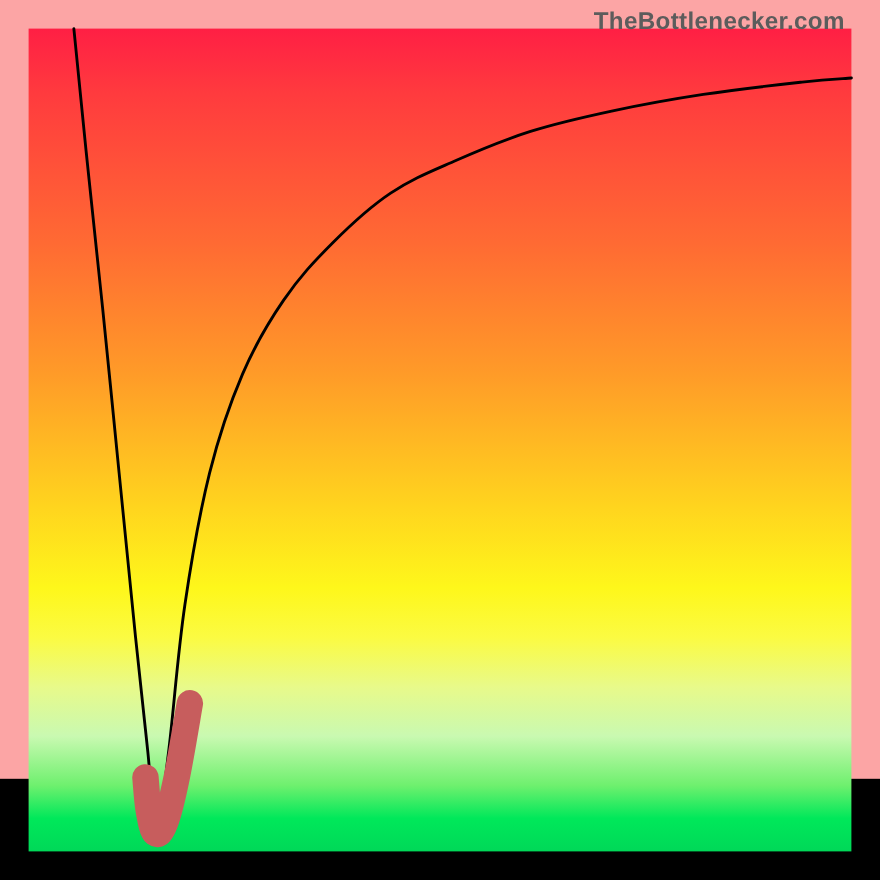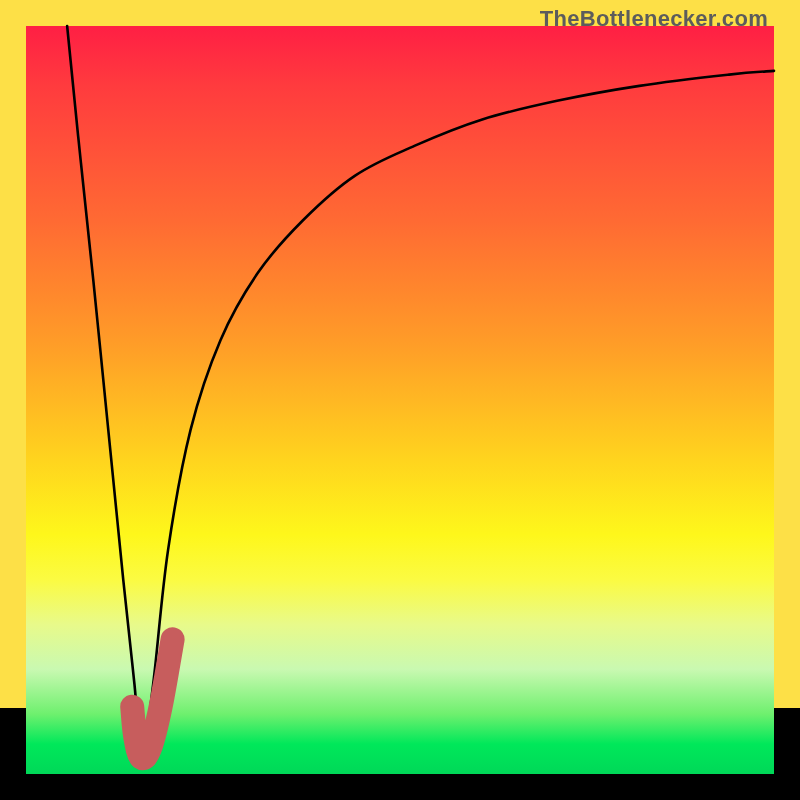--- a/index.html
+++ b/index.html
@@ -10,21 +10,21 @@
     background: #000;
     overflow: hidden;
     font-family: Arial, Helvetica, sans-serif;
   }
   .frame {
     position: absolute;
     top: 0;
     left: 0;
     width: 800px;
     height: 708px;
-    background: #fde047;
+    background: #fca5a5;
   }
   .plot-area {
     position: absolute;
     left: 26px;
     top: 26px;
     width: 748px;
     height: 748px;
     background: linear-gradient(
       to bottom,
       #ff1f44 0%,

